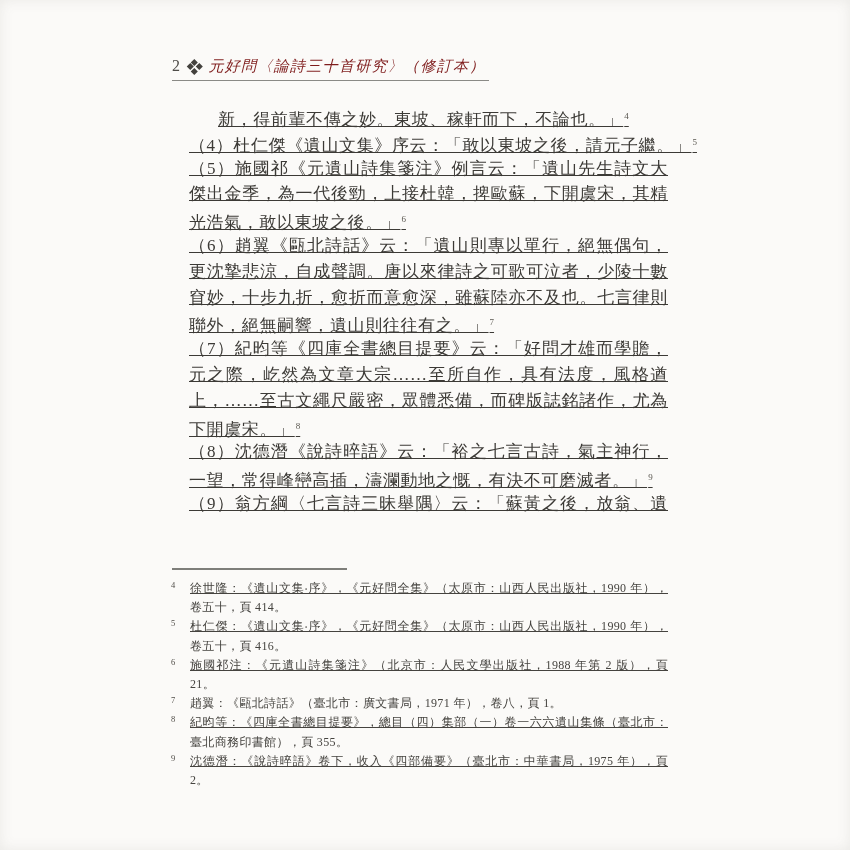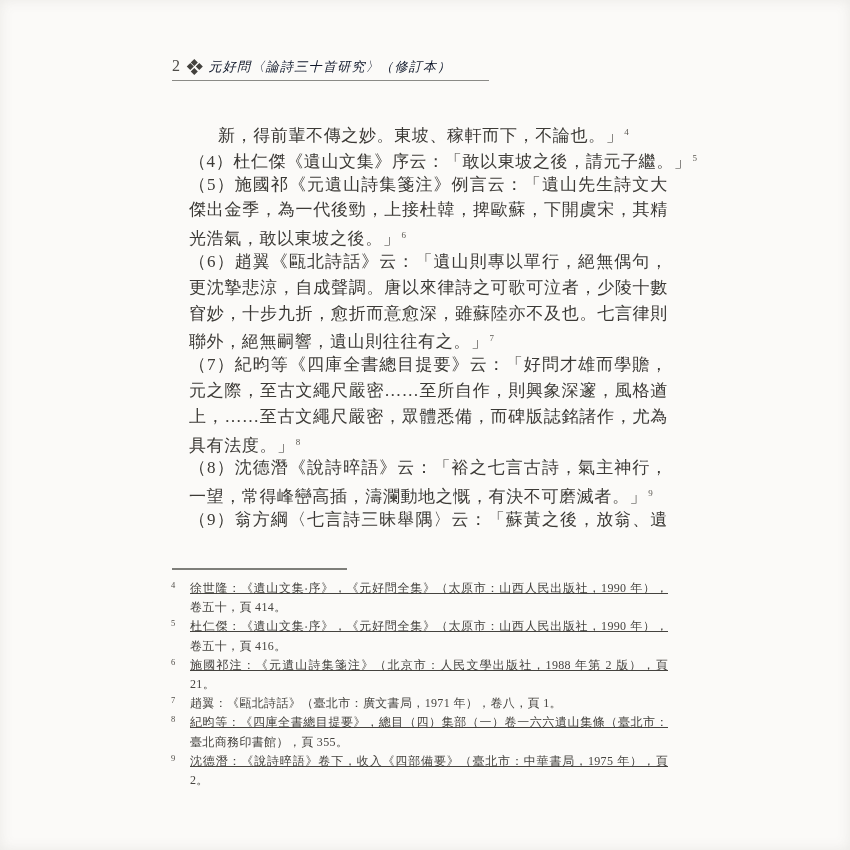--- a/index.html
+++ b/index.html
@@ -27,32 +27,33 @@
     color:var(--ink-light);white-space:nowrap;
   }
   .pagenum{font-size:16px;color:#4e4c48;letter-spacing:.5px;}
   .orn{position:relative;display:inline-block;width:12px;height:12px;align-self:center;}
   .orn i{position:absolute;width:4.6px;height:4.6px;background:#43413d;transform:rotate(45deg);}
   .orn i:nth-child(1){left:3.7px;top:-0.6px;}
   .orn i:nth-child(2){left:3.7px;bottom:-0.6px;}
   .orn i:nth-child(3){left:-0.6px;top:3.7px;}
   .orn i:nth-child(4){right:-0.6px;top:3.7px;}
   .htitle{
-    font-size:13px;font-style:italic;letter-spacing:1.3px;
-    color:#0f172a;
+    font-size:15px;font-style:italic;letter-spacing:1.3px;
+    color:#7f1d1d;
   }
   .header-rule{
     position:absolute;left:172px;top:80px;width:317px;height:1px;
     background:var(--rule);
   }
   
   .body-text{
-    position:absolute;left:189px;top:120px;width:479px;
+    position:absolute;left:189px;top:104px;width:479px;
     font-size:17px;color:var(--ink);
     letter-spacing:0.62px;
+    text-decoration:underline;
   }
   .line{
     height:25.8px;line-height:25.8px;white-space:nowrap;
     text-align:justify;
   }
   .line.full{white-space:normal;text-align:justify;text-align-last:justify;overflow:hidden;}
   .line.indent{padding-left:29px;}
   .line sup{
     font-size:9px;letter-spacing:0;color:#5a5750;
     vertical-align:6px;margin-left:1px;
@@ -95,23 +96,23 @@
       <div class="line indent"><span>新，得前輩不傳之妙。東坡、稼軒而下，不論也。」</span><sup>4</sup></div>
       <div class="line"><span>（4）杜仁傑《遺山文集》序云：「敢以東坡之後，請元子繼。」</span><sup>5</sup></div>
       <div class="line full"><span>（5）施國祁《元遺山詩集箋注》例言云：「遺山先生詩文大家，</span></div>
       <div class="line full"><span>傑出金季，為一代後勁，上接杜韓，捭歐蘇，下開虞宋，其精</span></div>
       <div class="line"><span>光浩氣，敢以東坡之後。」</span><sup>6</sup></div>
       <div class="line full"><span>（6）趙翼《甌北詩話》云：「遺山則專以單行，絕無偶句，構思</span></div>
       <div class="line full"><span>更沈摯悲涼，自成聲調。唐以來律詩之可歌可泣者，少陵十數</span></div>
       <div class="line full"><span>窅妙，十步九折，愈折而意愈深，雖蘇陸亦不及也。七言律則</span></div>
       <div class="line"><span>聯外，絕無嗣響，遺山則往往有之。」</span><sup>7</sup></div>
       <div class="line full"><span>（7）紀昀等《四庫全書總目提要》云：「好問才雄而學贍，金</span></div>
-      <div class="line full"><span>元之際，至古文繩尺嚴密……至所自作，則興象深邃，風格遒</span></div>
+      <div class="line full"><span>元之際，屹然為文章大宗……至所自作，具有法度，風格遒</span></div>
       <div class="line full"><span>上，……至古文繩尺嚴密，眾體悉備，而碑版誌銘諸作，尤為</span></div>
-      <div class="line"><span>具有法度。」</span><sup>8</sup></div>
+      <div class="line"><span>下開虞宋。」</span><sup>8</sup></div>
       <div class="line full"><span>（8）沈德潛《說詩晬語》云：「裕之七言古詩，氣主神行，平蕪</span></div>
       <div class="line"><span>一望，常得峰巒高插，濤瀾動地之慨，有決不可磨滅者。」</span><sup>9</sup></div>
       <div class="line full"><span>（9）翁方綱〈七言詩三昧舉隅〉云：「蘇黃之後，放翁、遺山二</span></div>
     </div>
 
   <div class="fn-rule"></div>
   <div class="footnotes" id="footnotes">
       <div class="fn-line">
         <span class="fn-marker">4</span>
         <span class="fn-text full">徐世隆：《遺山文集‧序》，《元好問全集》（太原市：山西人民出版社，1990 年），</span>

